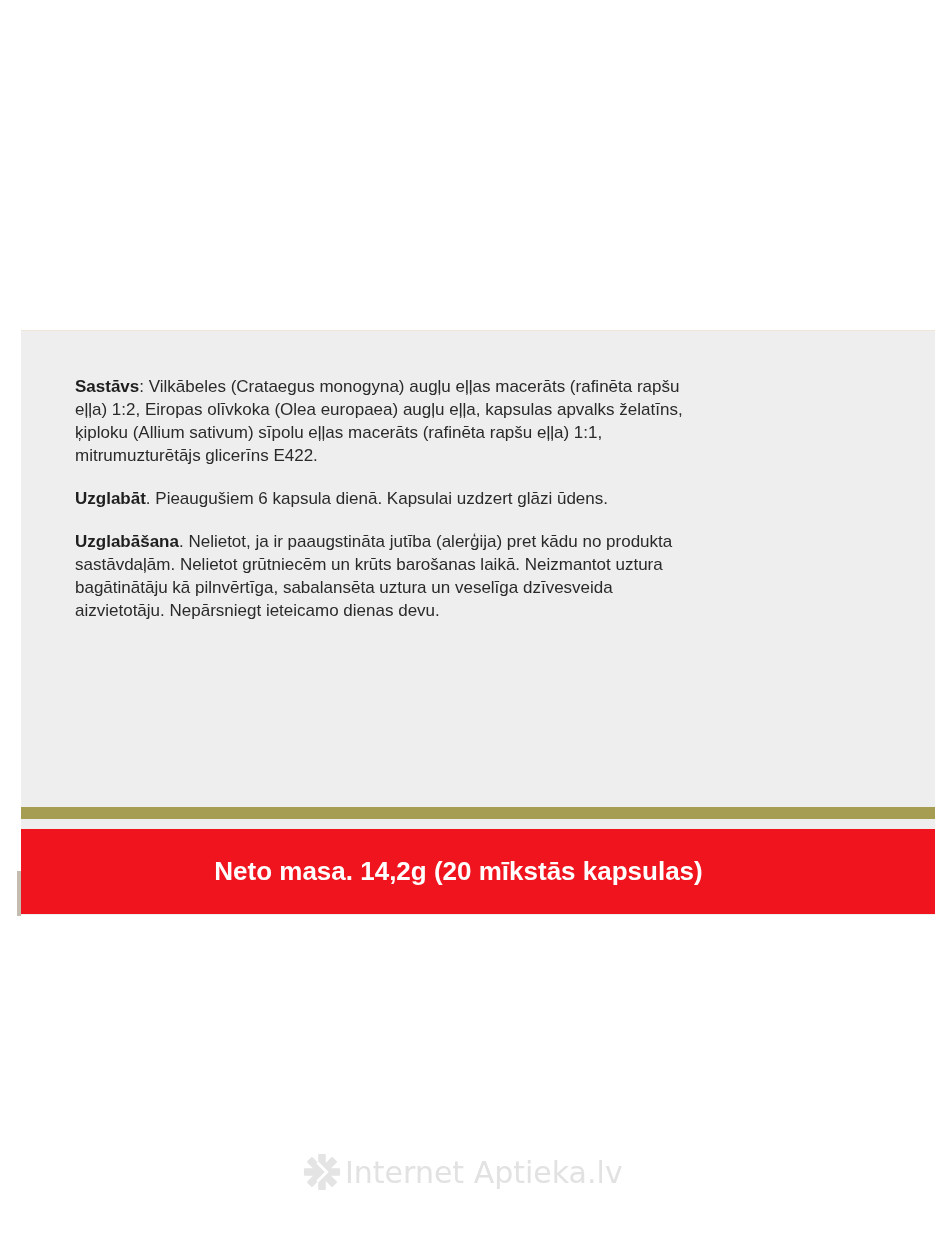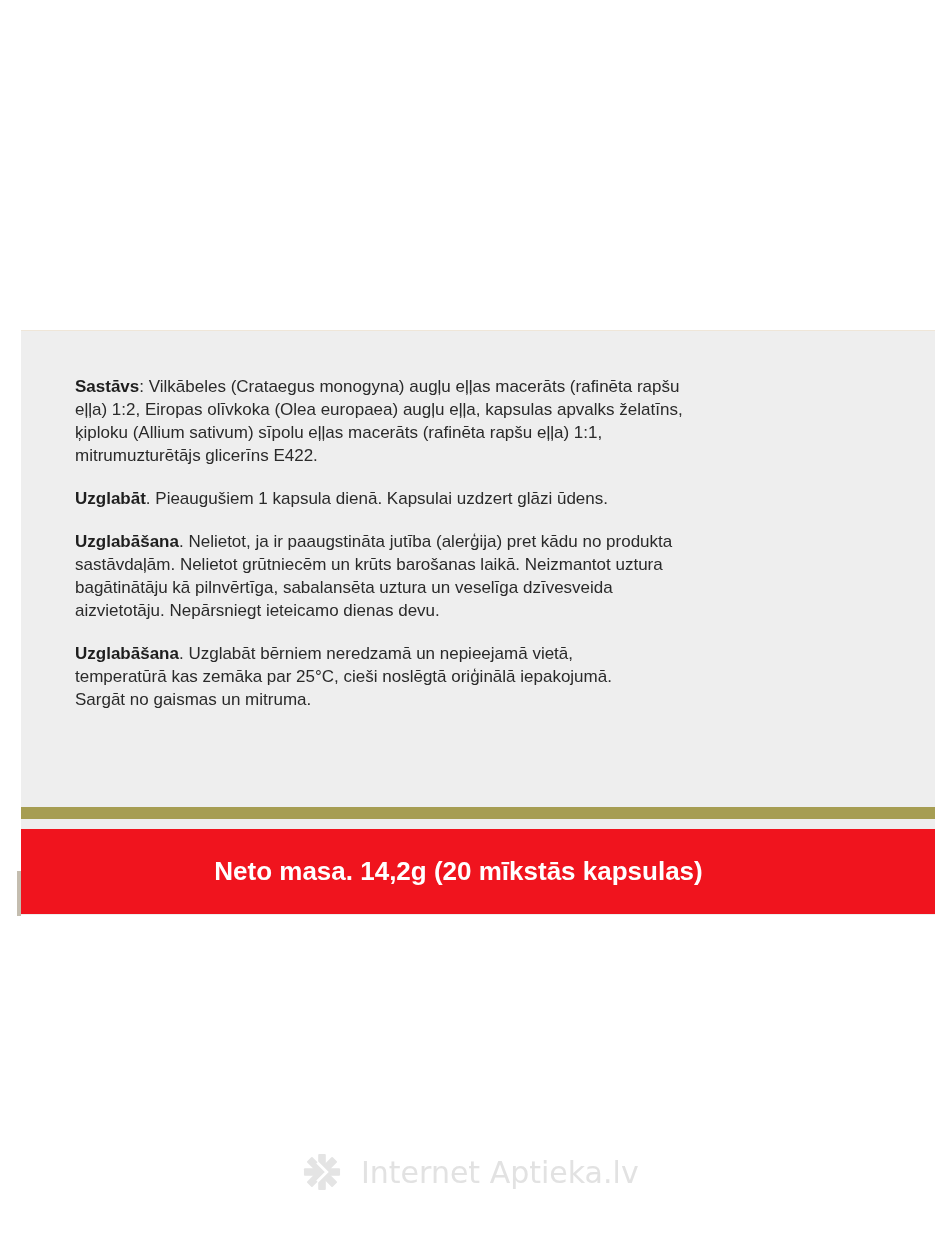--- a/index.html
+++ b/index.html
@@ -75,21 +75,21 @@
       background: #8a7b60;
       opacity: 0.5;
     }
     .watermark {
       position: absolute;
       left: 303px;
       top: 1152px;
       height: 40px;
       display: flex;
       align-items: center;
-      gap: 20px;
+      gap: 4px;
     }
     .watermark-icon {
       width: 38px;
       height: 38px;
     }
     .watermark-text {
       font-family: "DejaVu Sans", sans-serif;
       font-size: 30px;
       color: #e2e2e2;
       letter-spacing: 0px;
@@ -97,28 +97,25 @@
   </style>
 </head>
 <body>
 
 <div class="package">
   <div class="text-area">
     <p class="para"><span class="head">Sastāvs</span><span>:</span><span> Vilkābeles (Crataegus monogyna) augļu eļļas macerāts (rafinēta rapšu
 eļļa) 1:2, Eiropas olīvkoka (Olea europaea) augļu eļļa, kapsulas apvalks želatīns,
 ķiploku (Allium sativum) sīpolu eļļas macerāts (rafinēta rapšu eļļa) 1:1,
 mitrumuzturētājs glicerīns E422.</span></p>
-    <p class="para"><span class="head">Uzglabāt</span><span>.</span><span> Pieaugušiem 1 kapsula dienā. Kapsulai uzdzert glāzi ūdens.</span></p>
+    <p class="para"><span class="head">Uzglabāt</span><span>.</span><span> Pieaugušiem 6 kapsula dienā. Kapsulai uzdzert glāzi ūdens.</span></p>
     <p class="para"><span class="head">Uzglabāšana</span><span>.</span><span> Nelietot, ja ir paaugstināta jutība (alerģija) pret kādu no produkta
 sastāvdaļām. Nelietot grūtniecēm un krūts barošanas laikā. Neizmantot uztura
 bagātinātāju kā pilnvērtīga, sabalansēta uztura un veselīga dzīvesveida
 aizvietotāju. Nepārsniegt ieteicamo dienas devu.</span></p>
-    <p class="para"><span class="head">Uzglabāšana</span><span>.</span><span> Uzglabāt bērniem neredzamā un nepieejamā vietā,
-temperatūrā kas zemāka par 25°C, cieši noslēgtā oriģinālā iepakojumā.
-Sargāt no gaismas un mitruma.</span></p>
   </div>
 
   <div class="gold-stripe"></div>
 
   <div class="edge-shadow"></div>
 
   <div class="red-band">
     <span class="red-band-text">Neto masa. 14,2g (20 mīkstās kapsulas)</span>
   </div>
 </div>

